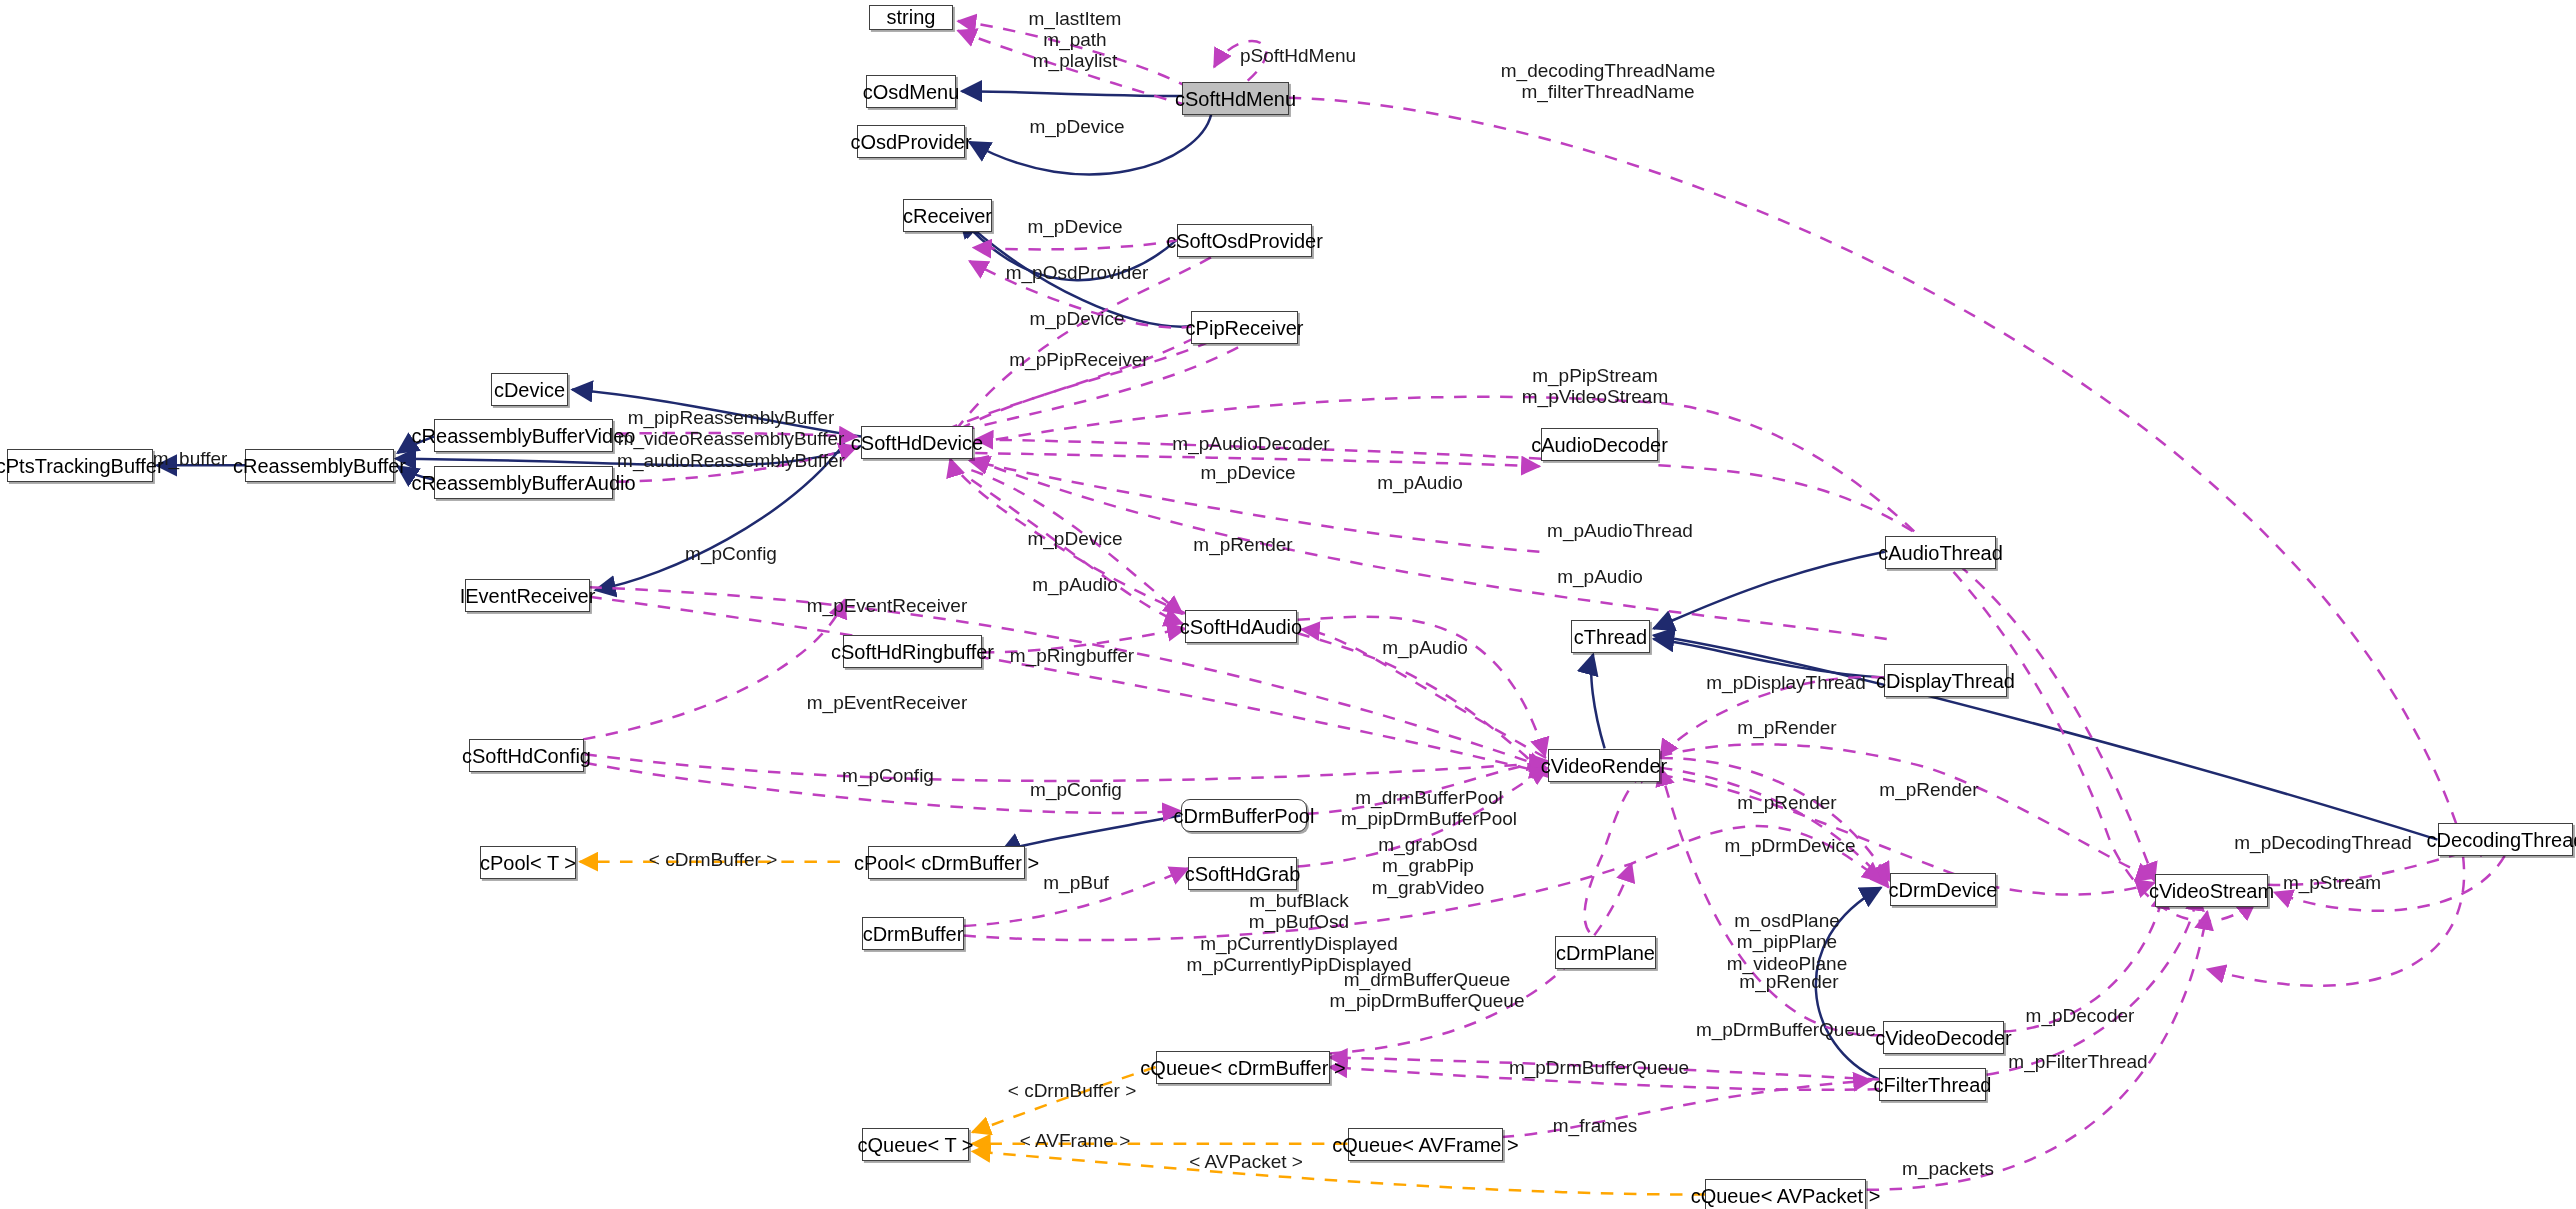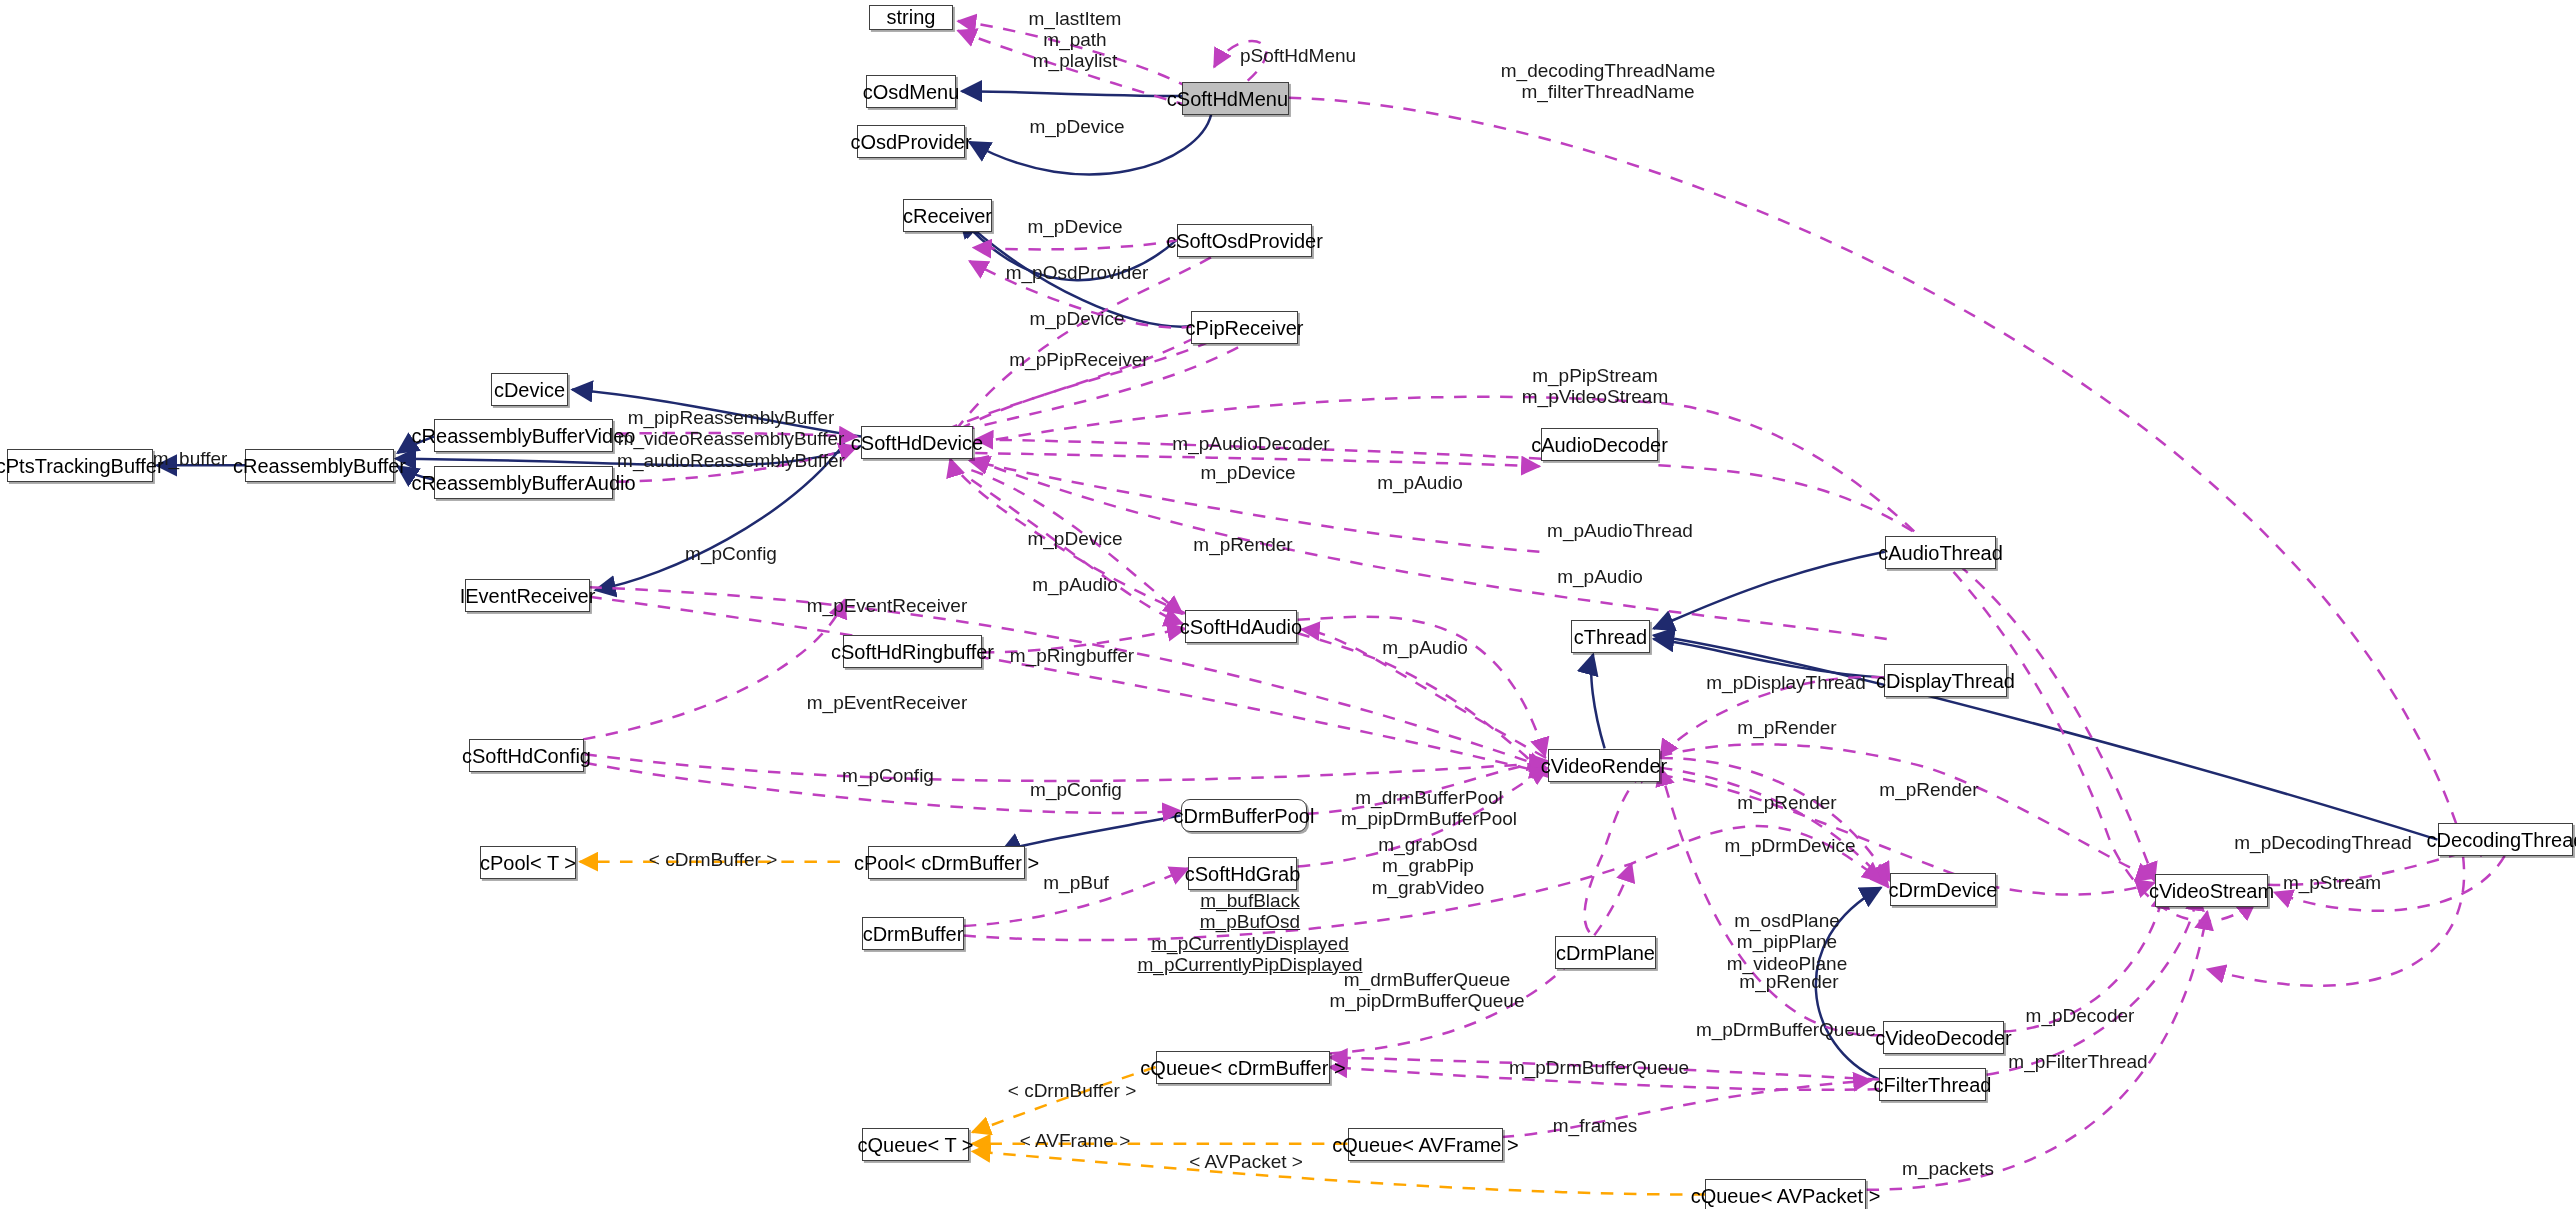--- a/index.html
+++ b/index.html
@@ -145,21 +145,21 @@
     </g>
   </svg>
 
   <div id="nodes-layer">
       <div class="node" style="left: 869px; top: 4.8px; width: 84px; height: 25px;">
         <span>string</span>
       </div>
       <div class="node" style="left: 866px; top: 75px; width: 90px; height: 33px;">
         <span>cOsdMenu</span>
       </div>
-      <div class="node highlight" style="left: 1182px; top: 82px; width: 107px; height: 33px; justify-content: flex-end;">
+      <div class="node highlight" style="left: 1182px; top: 82px; width: 107px; height: 33px;">
         <span>cSoftHdMenu</span>
       </div>
       <div class="node" style="left: 857px; top: 125px; width: 108px; height: 33px;">
         <span>cOsdProvider</span>
       </div>
       <div class="node" style="left: 903px; top: 199px; width: 89px; height: 33px;">
         <span>cReceiver</span>
       </div>
       <div class="node" style="left: 1177px; top: 224px; width: 135px; height: 33px;">
         <span>cSoftOsdProvider</span>
@@ -377,21 +377,21 @@
         <div>m_pDecodingThread</div>
       </div>
       <div class="edge-label" style="left: 2332px; top: 873px;">
         <div>m_pStream</div>
       </div>
       <div class="edge-label multi" style="left: 1787px; top: 910px;">
         <div>m_osdPlane</div>
         <div>m_pipPlane</div>
         <div>m_videoPlane</div>
       </div>
-      <div class="edge-label multi" style="left: 1250px; top: 890px; text-decoration: underline;">
+      <div class="edge-label multi" style="left: 1299px; top: 890px;">
         <div>m_bufBlack</div>
         <div>m_pBufOsd</div>
         <div>m_pCurrentlyDisplayed</div>
         <div>m_pCurrentlyPipDisplayed</div>
       </div>
       <div class="edge-label" style="left: 1789px; top: 972px;">
         <div>m_pRender</div>
       </div>
       <div class="edge-label multi" style="left: 1427px; top: 969px;">
         <div>m_drmBufferQueue</div>

